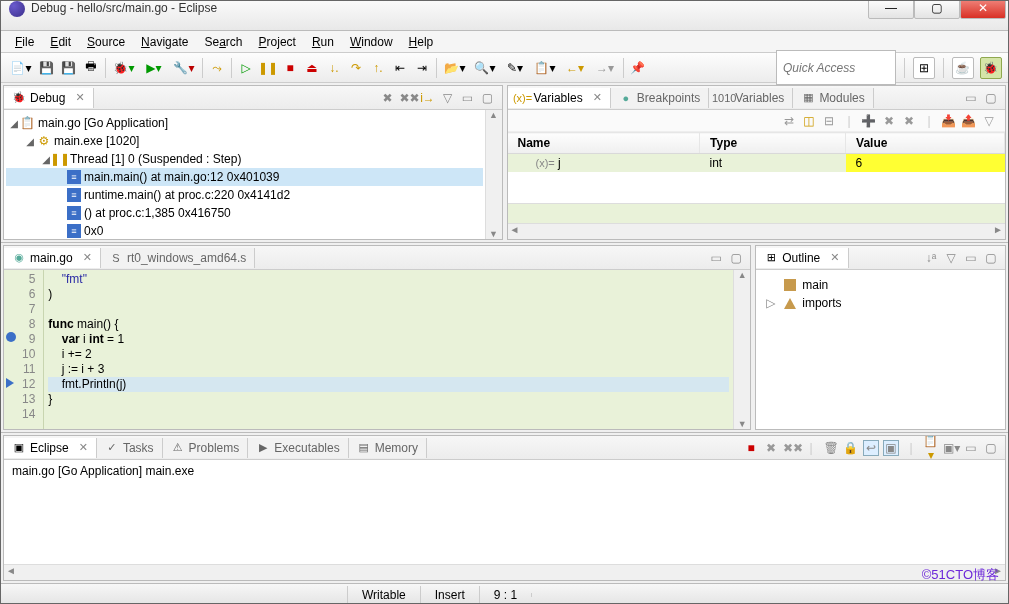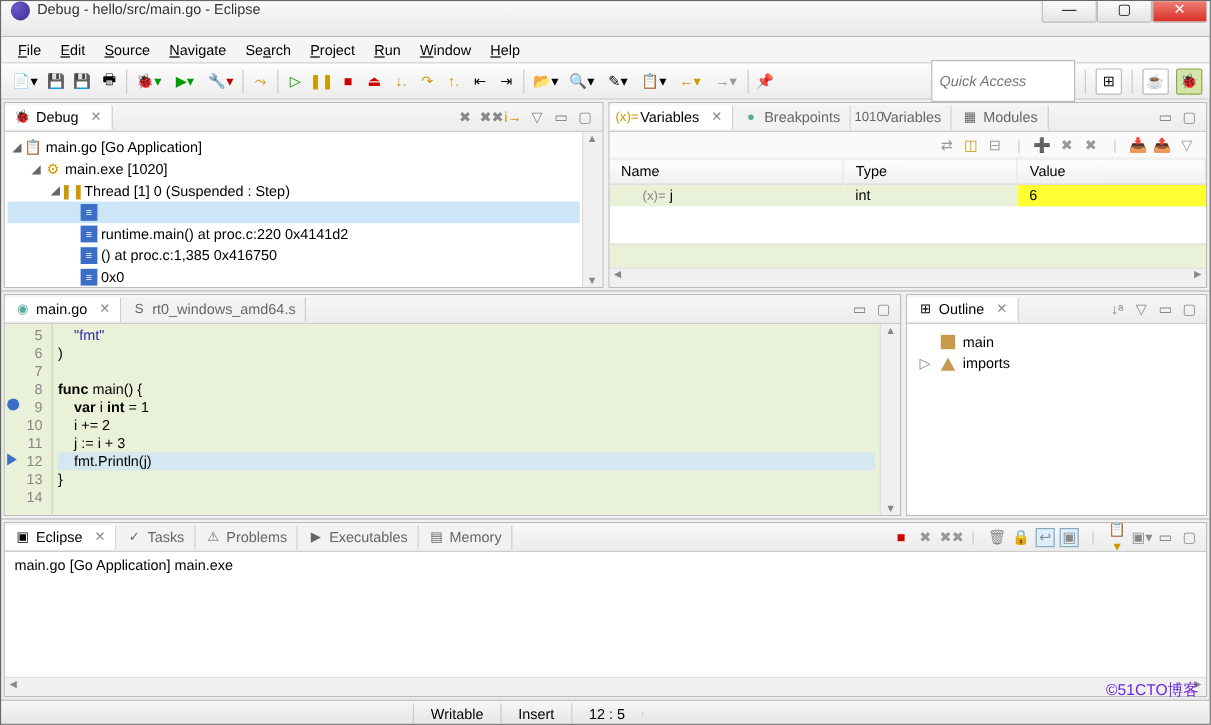--- a/index.html
+++ b/index.html
@@ -34,21 +34,21 @@
 .viewtb { margin-left:auto; display:flex; align-items:center; gap:4px; padding-right:6px; font-size:13px; color:#888; }
 .viewtb span { width:16px; text-align:center; }
 .tree { flex:1; overflow:auto; padding:4px 2px; background:#fff; }
 .trow { display:flex; align-items:center; height:18px; padding-left:4px; }
 .trow .tw { color:#666; width:12px; text-align:center; font-size:10px; }
 .trow .tic { width:16px; height:14px; display:inline-flex; align-items:center; justify-content:center; margin-right:2px; }
 .trow.sel { background:#cde6f7; }
 .sticon { width:14px; height:14px; background:#3b6fc7; display:inline-flex; align-items:center; justify-content:center; }
 .sticon span{color:#fff; font-size:9px; font-weight:bold;}
 .vtable { border-collapse:collapse; width:100%; }
-.vtable th { text-align:left; font-weight:normal; padding:3px 10px; background:linear-gradient(#fdfdfd,#efefef); border-top:1px solid #e6e6e6; border-bottom:1px solid #d9d9d9; border-right:1px solid #e6e6e6; }
+.vtable th { text-align:left; font-weight:bold; padding:3px 10px; background:linear-gradient(#fdfdfd,#efefef); border-top:1px solid #e6e6e6; border-bottom:1px solid #d9d9d9; border-right:1px solid #e6e6e6; }
 .vtable td { padding:2px 10px; }
 .vtable tr.r0 { background:#e9f2d9; }
 .vtable tr.r1 td.val { background:#ffff33; }
 .pencil { color:#888; font-size:11px; }
 .editor { display:flex; flex:1; background:#e9f2d9; font-family:Consolas,monospace; font-size:12px; overflow:hidden; }
 .gutter { background:#e9f2d9; color:#888; padding:2px 8px 2px 18px; text-align:right; border-right:1px solid #c8d5b0; white-space:pre; line-height:15px; position:relative; }
 .bk { position:absolute; left:2px; width:10px; height:10px; background:#3b6fc7; border-radius:50%; }
 .arrow { position:absolute; left:2px; width:0; height:0; border-top:5px solid transparent; border-bottom:5px solid transparent; border-left:8px solid #3b6fc7; }
 .code { padding:2px 4px; white-space:pre; line-height:15px; flex:1; }
 .kw { color:#000000; font-weight:bold; }
@@ -174,20 +174,21 @@
               <span class="tw">◢</span>
               <span class="tic" style="color:#c90">❚❚</span>
               <span>Thread [1] 0 (Suspended : Step)</span>
             </div>
         <div class="trow sel" style="padding-left:60px">
               <span class="tic">
                 <span class="sticon">
                   <span>≡</span>
                 </span>
               </span>
+              <span>main.main() at main.go:12 0x401039</span>
             </div>
         <div class="trow" style="padding-left:60px">
               <span class="tic">
                 <span class="sticon">
                   <span>≡</span>
                 </span>
               </span>
               <span>runtime.main() at proc.c:220 0x4141d2</span>
             </div>
         <div class="trow" style="padding-left:60px">
@@ -391,17 +392,17 @@
       </div>
       <div class="scrollh"></div>
     </div>
   </div>
 </div>
 
 <div class="statusbar">
   <div class="spacer"></div>
   <div class="cell">Writable</div>
   <div class="cell">Insert</div>
-  <div class="cell">12 : 5</div>
+  <div class="cell">9 : 1</div>
   <div class="cell" style="flex:1.3"></div>
 </div>
 
 <div class="watermark">©51CTO博客</div>
 
 </body></html>

